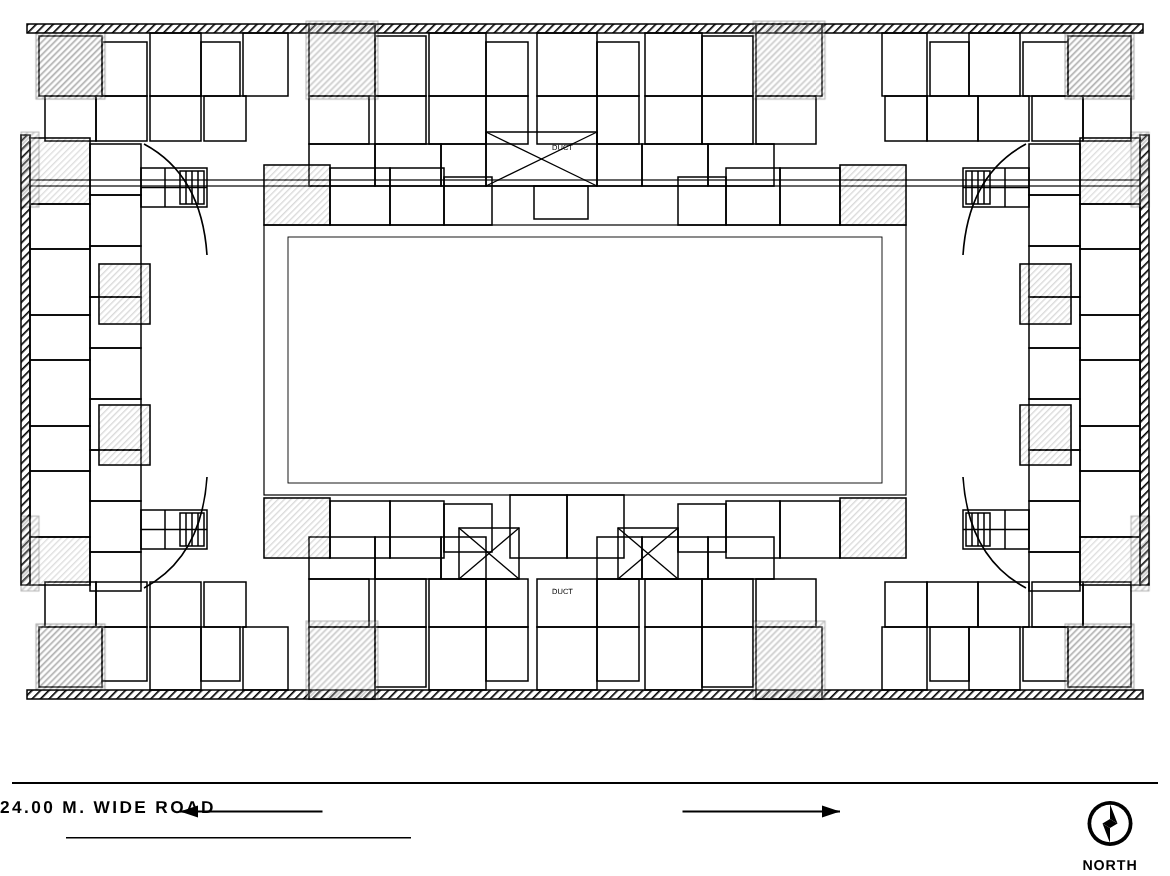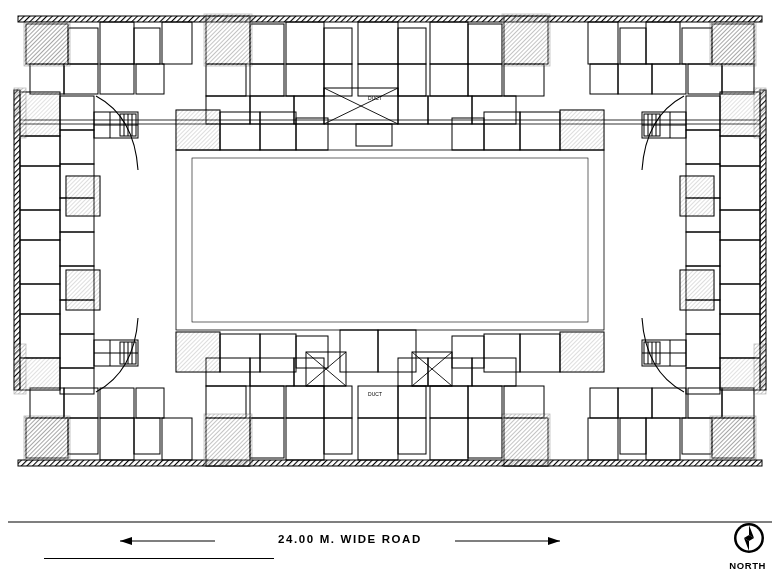--- a/index.html
+++ b/index.html
@@ -37,21 +37,20 @@
     left: 0;
     top: 512px;
     width: 780px;
     height: 40px;
   }
   .road-label {
     position: absolute;
     left: 0;
     top: 533px;
     width: 700px;
-    text-align: center;
     font-size: 11.5px;
     font-weight: bold;
     letter-spacing: 1.6px;
     font-family: "Liberation Sans", sans-serif;
   }
   .title-block {
     position: absolute;
     left: 48px;
     top: 562px;
     font-size: 12.5px;
@@ -62,23 +61,23 @@
     position: absolute;
     left: 44px;
     top: 558px;
     width: 230px;
     height: 1px;
     background: #000;
   }
   .north-block {
     position: absolute;
     left: 714px;
-    top: 521px;
+    top: 532px;
     width: 52px;
-    text-align: right;
+    text-align: center;
   }
   .north-label {
     font-size: 9.5px;
     font-weight: bold;
     letter-spacing: 0.6px;
     margin-top: 1px;
   }
 </style>
 </head>
 <body>

